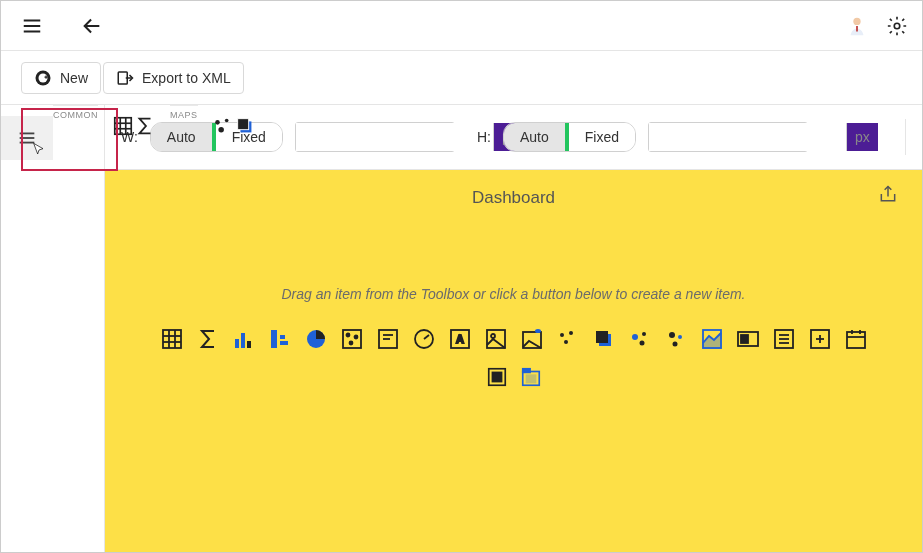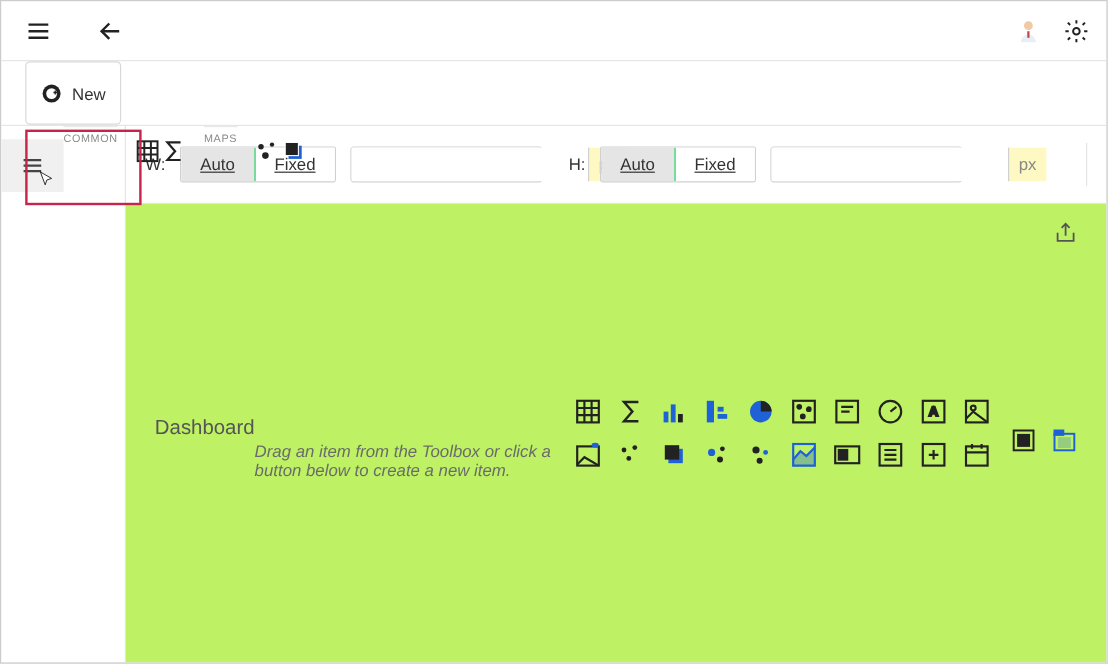--- a/index.html
+++ b/index.html
@@ -16,21 +16,21 @@
   .topbar {
     height: 50px; display: flex; align-items: center; justify-content: space-between;
     padding: 0 14px 0 20px; border-bottom: 1px solid #e5e5e5;
   }
   .topbar-left { display: flex; align-items: center; gap: 38px; }
   .topbar-right { display: flex; align-items: center; gap: 18px; }
   .icon-btn { display: inline-flex; align-items: center; justify-content: center; cursor: pointer; }
   .hamburger svg, .back-arrow svg, .gear svg { width: 22px; height: 22px; }
   .avatar { width: 22px; height: 22px; }
   .btnbar {
-    height: 54px; display: flex; gap: 2px; padding: 0 20px; border-bottom: 1px solid #e5e5e5;
+    height: 54px; display: flex; align-items: center; gap: 2px; padding: 0 20px; border-bottom: 1px solid #e5e5e5;
   }
   .btn {
     display: inline-flex; align-items: center; gap: 8px; padding: 6px 12px;
     border: 1px solid #d9d9d9; border-radius: 4px; background: #fff; cursor: pointer;
     font-size: 14px; color: #333;
   }
   .btn svg { width: 18px; height: 18px; }
   .main {
     display: flex; height: calc(553px - 50px - 54px - 2px);
   }
@@ -60,35 +60,35 @@
   .tool-grid .tool { display:flex; align-items:center; justify-content:center; height:26px; cursor:pointer; }
   .tool svg { width: 22px; height: 22px; }
   .undo-redo { display:flex; gap: 18px; justify-content:center; padding: 6px 0 0; }
   .undo-redo svg { width: 20px; height:20px; }
   .content { flex:1; display:flex; flex-direction: column; }
   .dimbar {
     height: 65px; border-bottom: 1px solid #e5e5e5; display:flex; align-items:center; padding: 0 16px; gap: 12px;
   }
   .dim-label { color:#333; font-size:14px; }
   .seg {
-    display:flex; border:1px solid #d0d0d0; border-radius:2px; overflow:hidden;text-decoration:underline;
+    display:flex; border:1px solid #d0d0d0; border-radius:12px; overflow:hidden;
   }
   .seg button { border:none; background:#fff; padding:6px 16px; font-size:14px; cursor:pointer; color:#333; }
   .seg button.active { background:#e5e5e5; }
-  .seg button + button { border-left:1px solid #22c55e;text-align:right; }
+  .seg button + button { border-left:4px solid #22c55e;text-align:right; }
   .px-input {
     display:flex; border:1px solid #d0d0d0; border-radius:3px; width:160px;
   }
   .px-input input { flex:1; border:none; outline:none; padding:6px 8px; font-size:14px; }
-  .px-input .unit { padding:6px 8px; color:#888; background:#fef9c3; border-left:1px solid #d0d0d0; }
+  .px-input .unit { padding:6px 8px; color:#888; background:#4c1d95; border-left:1px solid #d0d0d0; }
   .spacer { flex:1; }
   .vdiv { width:1px; height:36px; background:#e5e5e5; }
 
   .canvas {
-    flex:1; background:#bef264; position: relative; display:flex; align-items:center;
+    flex:1; background:#fde047; position: relative; display:flex; flex-direction:column; align-items:center;
     padding: 18px 24px;
   }
   .canvas-title { font-size: 17px; color:#555; margin-bottom: 8px; }
   .share-icon { position:absolute; top: 14px; right: 24px; cursor:pointer; }
   .share-icon svg { width:20px; height:20px; }
   .hint { color:#6b6b6b; font-size:14px; margin-top: 70px; margin-bottom: 24px; font-style: italic; }
   .icon-row { display:flex; flex-wrap:wrap; gap:10px; justify-content:center; align-items:center; max-width: 740px;}
   .icon-row .tool { width:26px; height:26px; display:flex; align-items:center; justify-content:center; cursor:pointer; }
   .icon-row .tool svg { width:24px; height:24px; }
   .icon-row2 { margin-top: 14px; display:flex; gap:12px; }
@@ -132,20 +132,28 @@
 
 <div class="btnbar">
   <button class="btn">
     <svg viewBox="0 0 24 24">
         <path d="M12 2a10 10 0 100 20 10 10 0 000-20z" fill="#222"></path>
         <path d="M12 6a6 6 0 100 12 6 6 0 000-12z" fill="#fff"></path>
         <path d="M14 10h4v1.5h-4zM15.3 8.5h1.5v4.5h-1.5z" fill="#222"></path>
       </svg>
     <span>New</span>
   </button>
+  <button class="btn">
+    <svg viewBox="0 0 24 24" fill="none" stroke="#222" stroke-width="2">
+        <rect x="3" y="4" width="12" height="16" rx="1"></rect>
+        <path d="M13 12h8"></path>
+        <polyline points="18 8 22 12 18 16"></polyline>
+      </svg>
+    <span>Export to XML</span>
+  </button>
 </div>
 
 <div class="main">
 
   <div class="sidebar">
     <div class="highlight-box"></div>
     <div class="sidebar-top">
       <div class="menu-btn">
         <svg viewBox="0 0 24 24" width="22" height="22" fill="none" stroke="#444" stroke-width="2">
             <line x1="4" y1="7" x2="20" y2="7"></line>

